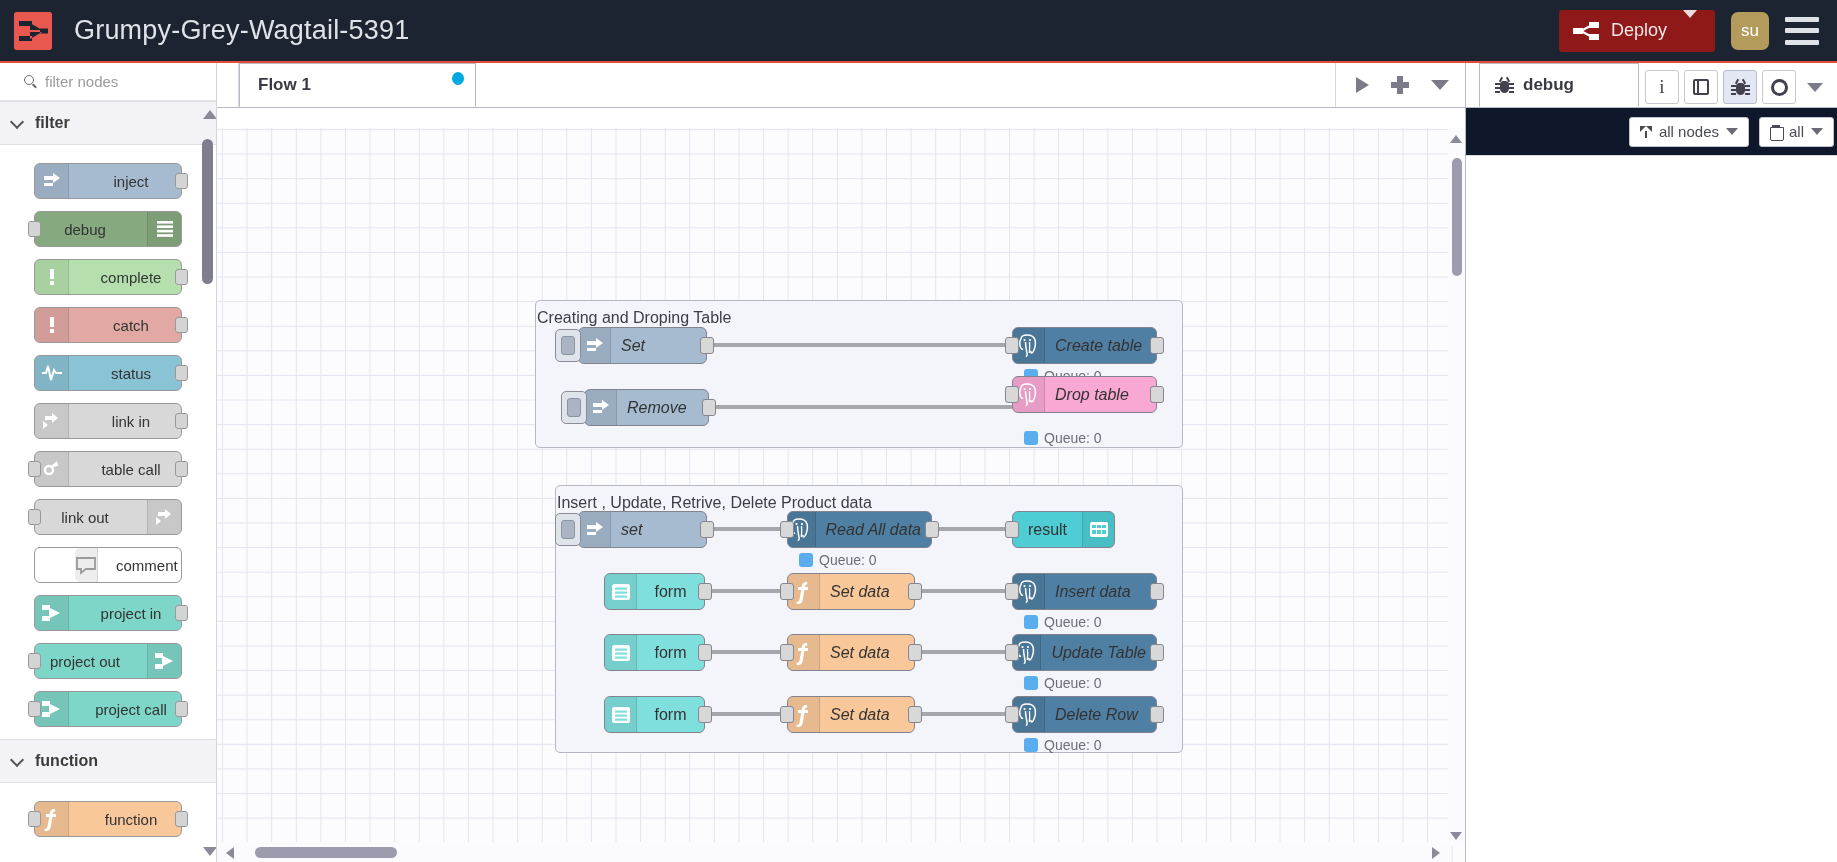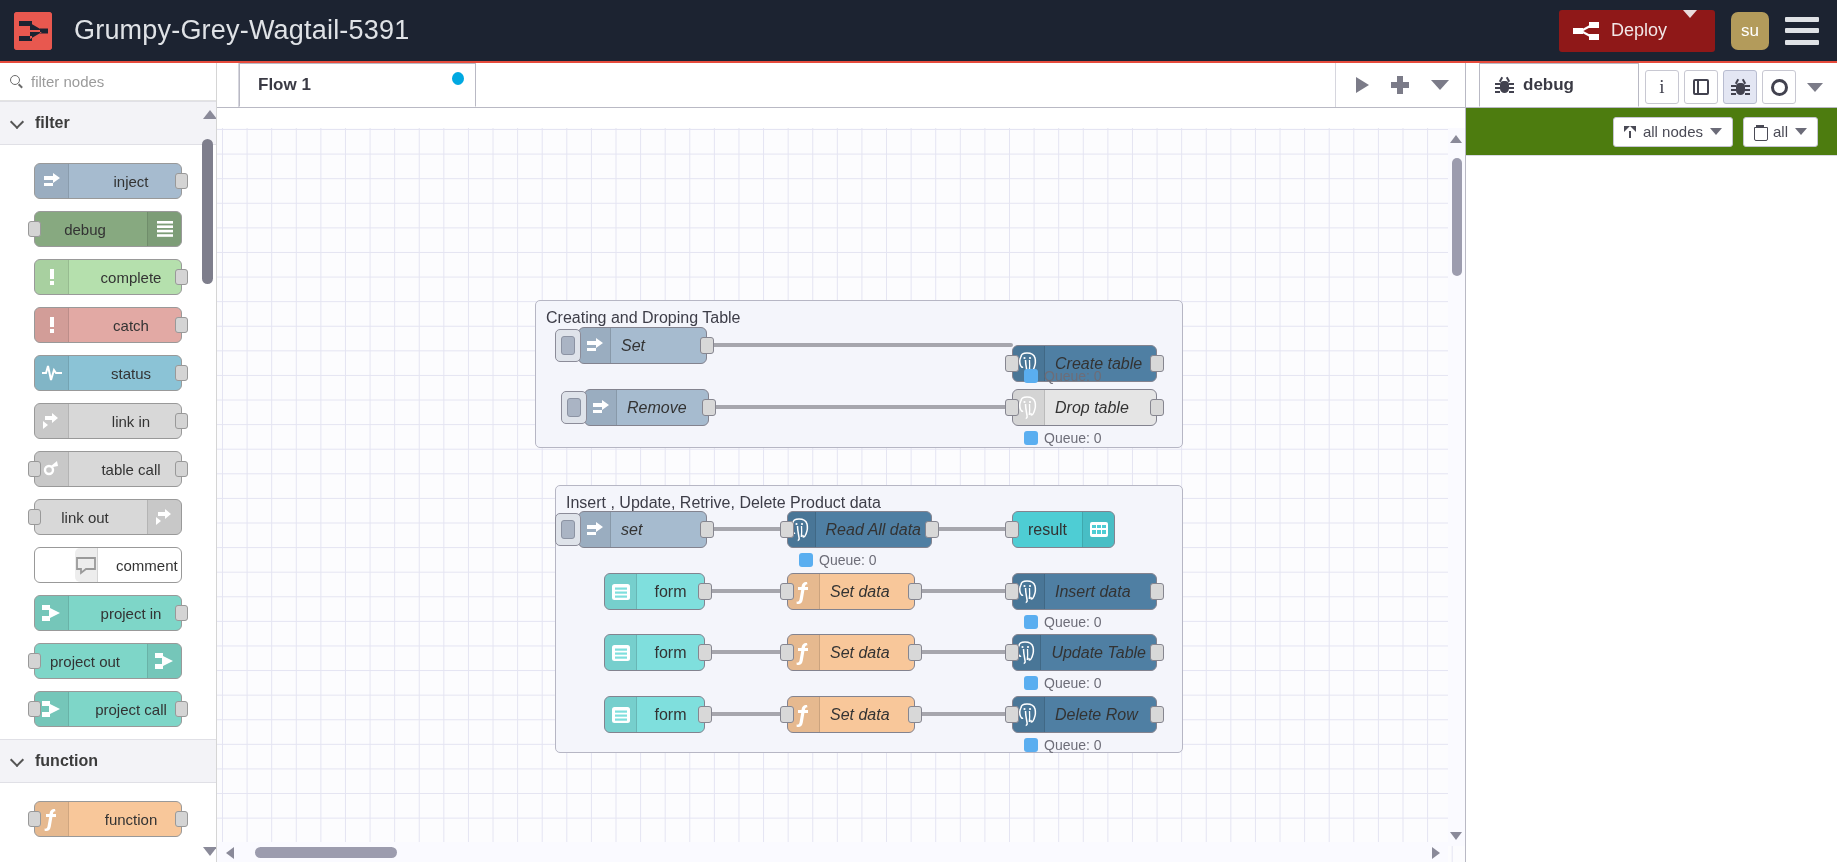--- a/index.html
+++ b/index.html
@@ -48,21 +48,21 @@
   
   .body-row { flex:1; display:flex; min-height:0; position:relative; }
 
   
   .palette {
     width:217px; flex:0 0 217px; border-right:1px solid #d5d5d5; background:#fff;
     display:flex; flex-direction:column; position:relative;
   }
   .palette-search {
     height:38px; flex:0 0 38px; display:flex; align-items:center; gap:7px;
-    padding:0 10px; border-bottom:1px solid #e3e3e3;
+    padding:0 24px; border-bottom:1px solid #e3e3e3;
   }
   .palette-search input {
     border:none; outline:none; font-size:15px; color:#8d8d8d; width:100%;
     font-family:"Liberation Sans", sans-serif; background:transparent;
   }
   .palette-search input::placeholder { color:#9b9b9b; }
   .mag { width:14px;height:14px; position:relative; flex:0 0 14px; }
   .mag .ring { position:absolute; width:10px;height:10px;border:1.7px solid #6b6b6b;border-radius:50%; left:0; top:0;}
   .mag .hdl { position:absolute; width:5px;height:1.8px;background:#6b6b6b; left:8px; top:10px; transform:rotate(45deg); }
   .palette-scroll { flex:1; overflow:hidden; position:relative; }
@@ -145,21 +145,21 @@
       linear-gradient(to right, #e4e4f2 1px, transparent 1px),
       linear-gradient(to bottom, #e4e4f2 1px, transparent 1px);
     background-size:24.6px 24.6px;
     background-position: 5px 1px;
   }
 
   .group-box {
     position:absolute; background:#f4f5fb; border:1px solid #b6b6c4; border-radius:5px;
   }
   .group-title {
-    position:absolute; top:8px; left:10px; font-size:16px; color:#3d3d48; white-space:nowrap;
+    position:absolute; top:8px; left:1px; font-size:16px; color:#3d3d48; white-space:nowrap;
   }
 
   .fnode {
     position:absolute; height:37px; border-radius:6px; border:1px solid #83838f;
     display:flex; align-items:center; font-size:16px; color:#333;
   }
   .fnode .fn-icon {
     width:32px; height:100%; display:flex; align-items:center; justify-content:center;
     border-right:1px solid rgba(0,0,0,.12); border-radius:5px 0 0 5px;
     background:rgba(0,0,0,.07);
@@ -209,22 +209,22 @@
     font-size:17px; font-weight:bold; color:#3a3a44; cursor:pointer;
   }
   .sb-tools { margin-left:auto; display:flex; align-items:center; gap:5px; padding:0 8px 3px 0; }
   .sb-ibtn {
     width:34px;height:34px;border:1px solid #c8c8d2; background:#fff; border-radius:3px;
     display:flex;align-items:center;justify-content:center; cursor:pointer;
   }
   .sb-ibtn.active { background:#e3e6f3; border-color:#b8bcd0; }
   .sb-caret { width:0;height:0;border-left:8px solid transparent;border-right:8px solid transparent;border-top:9px solid #7b7b88; margin:0 6px; cursor:pointer;}
   .sb-filters {
-    height:48px; flex:0 0 48px; background:#4d7c0f; border-bottom:1px solid #d9d9e3;
-    display:flex; align-items:center; justify-content:flex-end; gap:10px; padding-right:19px;
+    height:48px; flex:0 0 48px; background:#0f172a; border-bottom:1px solid #d9d9e3;
+    display:flex; align-items:center; justify-content:flex-end; gap:10px; padding-right:3px;
   }
   .f-btn {
     height:30px; border:1px solid #c5c5d1; background:#fff; border-radius:3px;
     display:flex;align-items:center;gap:7px;padding:0 10px; font-size:15px;color:#4a4a55;cursor:pointer;
   }
   .f-btn .mini-caret{width:0;height:0;border-left:6px solid transparent;border-right:6px solid transparent;border-top:7px solid #6b6b78;}
   .funnel { width:12px;height:12px; position:relative; }
   .funnel:before{content:'';position:absolute;top:0;left:0;border-left:6px solid #4a4a55;border-right:6px solid #4a4a55;border-bottom:6px solid transparent;}
   .funnel:after{content:'';position:absolute;top:5px;left:5px;width:2px;height:7px;background:#4a4a55;}
   .trash { width:12px;height:14px; position:relative; }
@@ -522,21 +522,21 @@
                   <path d="M3 6 h9 v-3 l7 5 -7 5 v-3 h-9z" fill="#fff"></path>
                   <rect x="3" y="13" width="9" height="3" fill="#fff"></rect>
                 </svg>
               </span>
               <span class="fn-label">Set</span>
               <span class="fport out"></span>
               <span class="btn-sq">
                 <i></i>
               </span>
             </div>
-            <div class="fnode" style="left: 795px; top: 199px; width: 145px; background: rgb(79, 127, 163); margin-top: 18px;">
+            <div class="fnode" style="left: 795px; top: 199px; width: 145px; background: rgb(79, 127, 163);">
               <span class="fn-icon">
                 <svg width="24" height="26" viewBox="0 0 24 26" aria-hidden="true">
                   <path d="M4 6 c0 -3 3 -4 6 -4 c4 0 7 1.5 8 5 c.8 3 .2 7 -1 10 c-.6 1.5 -1.6 3 -2.4 3 c-.8 0 -.8 -1.2 -.6 -2.2" fill="none" stroke="#fff" stroke-width="1.5"></path>
                   <path d="M4 6 c-1.6 2 -1.6 6 -.4 8.5 c.7 1.5 1.6 2 2.4 1.5" fill="none" stroke="#fff" stroke-width="1.5"></path>
                   <path d="M8.5 9 c0 4 1 8 1.6 12 c.2 1.4 -.4 2.4 -1.4 2.4" fill="none" stroke="#fff" stroke-width="1.5"></path>
                   <path d="M12.5 9 c.3 4 .2 8 -.2 11" fill="none" stroke="#fff" stroke-width="1.3"></path>
                   <circle cx="7.5" cy="7" r="1.1" fill="#fff"></circle>
                   <circle cx="13" cy="7" r="1.1" fill="#fff"></circle>
                 </svg>
               </span>
@@ -554,21 +554,21 @@
                   <path d="M3 6 h9 v-3 l7 5 -7 5 v-3 h-9z" fill="#fff"></path>
                   <rect x="3" y="13" width="9" height="3" fill="#fff"></rect>
                 </svg>
               </span>
               <span class="fn-label">Remove</span>
               <span class="fport out"></span>
               <span class="btn-sq">
                 <i></i>
               </span>
             </div>
-            <div class="fnode" style="left: 795px; top: 261px; width: 145px; background: #e5e5e5;">
+            <div class="fnode" style="left: 795px; top: 248px; width: 145px; background: #f9a8d4;">
               <span class="fn-icon">
                 <svg width="24" height="26" viewBox="0 0 24 26" aria-hidden="true">
                   <path d="M4 6 c0 -3 3 -4 6 -4 c4 0 7 1.5 8 5 c.8 3 .2 7 -1 10 c-.6 1.5 -1.6 3 -2.4 3 c-.8 0 -.8 -1.2 -.6 -2.2" fill="none" stroke="#fff" stroke-width="1.5"></path>
                   <path d="M4 6 c-1.6 2 -1.6 6 -.4 8.5 c.7 1.5 1.6 2 2.4 1.5" fill="none" stroke="#fff" stroke-width="1.5"></path>
                   <path d="M8.5 9 c0 4 1 8 1.6 12 c.2 1.4 -.4 2.4 -1.4 2.4" fill="none" stroke="#fff" stroke-width="1.5"></path>
                   <path d="M12.5 9 c.3 4 .2 8 -.2 11" fill="none" stroke="#fff" stroke-width="1.3"></path>
                   <circle cx="7.5" cy="7" r="1.1" fill="#fff"></circle>
                   <circle cx="13" cy="7" r="1.1" fill="#fff"></circle>
                 </svg>
               </span>

